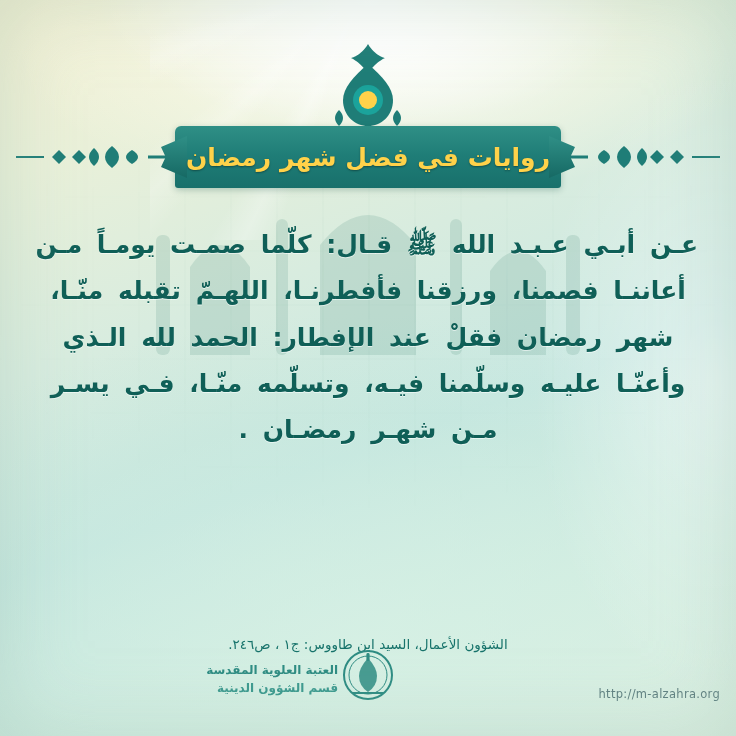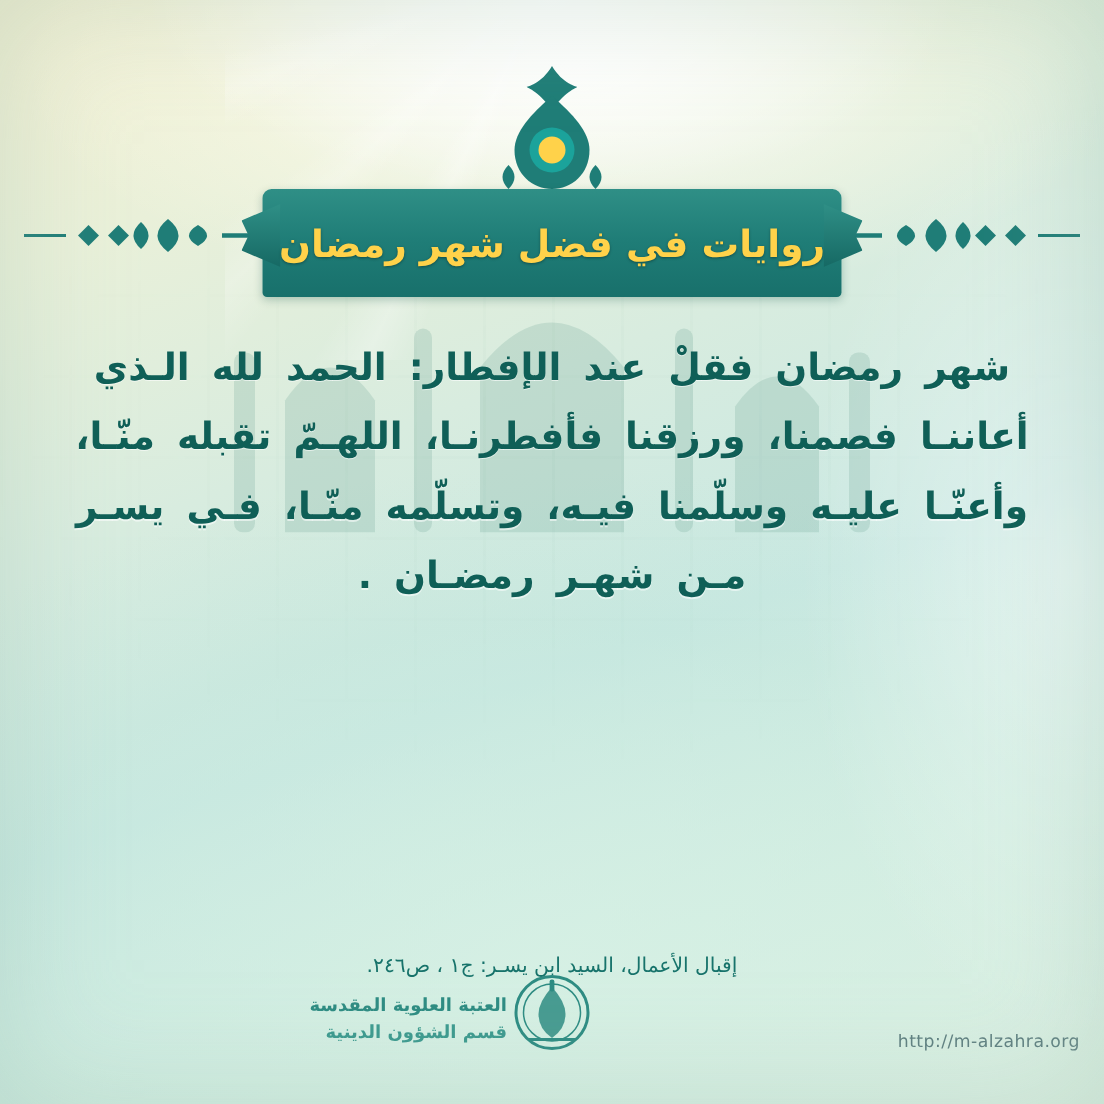--- a/index.html
+++ b/index.html
@@ -58,21 +58,21 @@
 
   
   .header{
     position:absolute;left:0;top:18px;width:736px;height:180px;
   }
   .finial{
     position:absolute;left:50%;top:26px;transform:translateX(-50%);
   }
   .banner{
     position:absolute;left:50%;top:108px;transform:translateX(-50%);
-    width:386px;height:72px;
+    width:386px;height:62px;
     background:linear-gradient(180deg,#2f8f86 0%,#1f7d77 48%,#18706b 100%);
     border-radius:6px 6px 3px 3px;
     box-shadow:0 2px 6px rgba(0,70,60,0.25);
     display:flex;align-items:center;justify-content:center;
   }
   .banner:before,.banner:after{
     content:"";position:absolute;top:10px;width:26px;height:42px;
     background:linear-gradient(180deg,#2f8f86,#166964);
   }
   .banner:before{left:-14px;clip-path:polygon(100% 0,100% 100%,0 74%,18% 50%,0 26%);}
@@ -197,27 +197,28 @@
         <path d="M18 13 L0 13" stroke="#1f7d77" stroke-width="3"></path>
       </g>
     </svg>
 
     <div class="banner">
       <span class="banner-title">روايات في فضل شهر رمضان</span>
     </div>
   </div>
 
   <div class="body-text">
+    <span class="line">عـن أبـي عـبـد الله ﷺ قـال: كلّما صمـت يومـاً مـن</span>
+    <span class="line">أعاننـا فصمنا، ورزقنا فأفطرنـا، اللهـمّ تقبله منّـا،</span>
     <span class="line">شهر رمضان فقلْ عند الإفطار: الحمد لله الـذي</span>
-    <span class="line">أعاننـا فصمنا، ورزقنا فأفطرنـا، اللهـمّ تقبله منّـا،</span>
     <span class="line">وأعنّـا عليـه وسلّمنا فيـه، وتسلّمه منّـا، فـي يسـر</span>
     <span class="line">مـن شهـر رمضـان .</span>
   </div>
 
-  <div class="source">إقبال الأعمال، السيد ابن يسـر: ج١ ، ص٢٤٦.</div>
+  <div class="source">الشؤون الأعمال، السيد ابن طاووس: ج١ ، ص٢٤٦.</div>
 
   <div class="footer">
 
     <svg class="emblem" width="52" height="52" viewBox="0 0 52 52">
       <circle cx="26" cy="26" r="24" fill="none" stroke="#2e8c83" stroke-width="2"></circle>
       <circle cx="26" cy="26" r="19" fill="none" stroke="#2e8c83" stroke-width="1"></circle>
       <path d="M26 9 q9 10 9 18 q0 10 -9 16 q-9 -6 -9 -16 q0 -8 9 -18 Z" fill="#2e8c83" opacity="0.85"></path>
       <rect x="24.4" y="4" width="3.2" height="8" rx="1.4" fill="#2e8c83"></rect>
       <path d="M10 44 L42 44" stroke="#2e8c83" stroke-width="2"></path>
     </svg>

